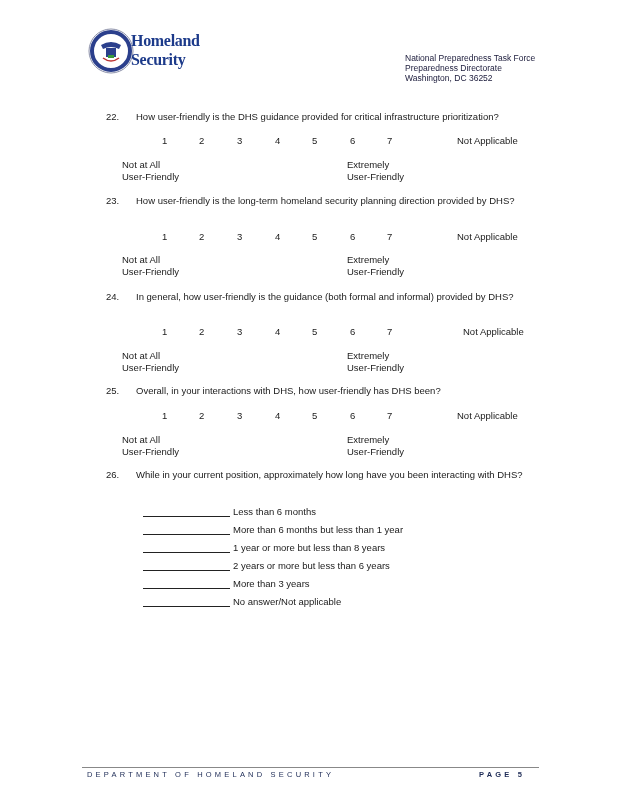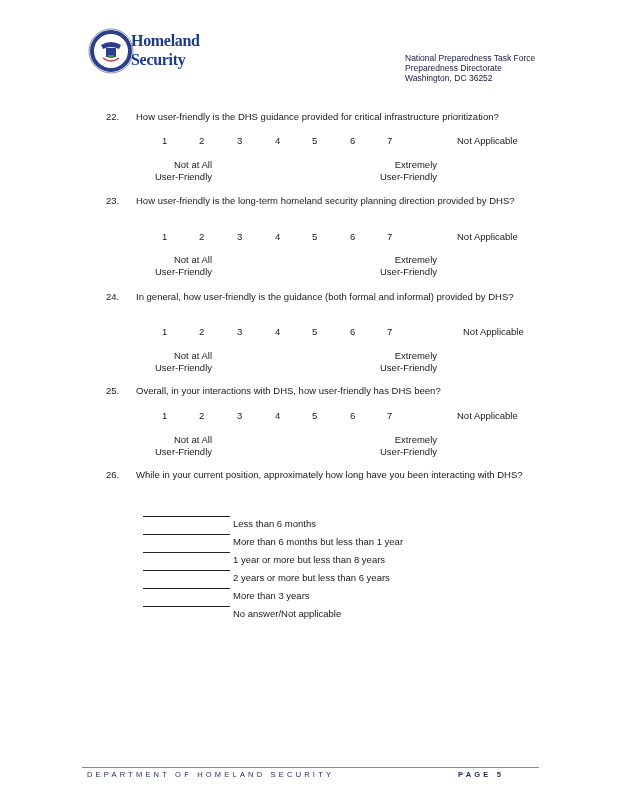--- a/index.html
+++ b/index.html
@@ -10,29 +10,29 @@
   #seal { left: 88px; top: 28px; width: 46px; height: 46px; }
   #wordmark { left: 131px; top: 31px; color: #1c3a8a; font-family: "Liberation Serif", serif;
               font-weight: bold; font-size: 16px; line-height: 19px; letter-spacing: -0.3px; }
   #addr { left: 405px; top: 29px; font-size: 8.5px; line-height: 10px; color: #1a1a3a; margin-top: 24px; }
   
   .q { position: absolute; left: 106px; font-size: 9.5px; line-height: 12px; }
   .q .num { position: absolute; left: 0; width: 18px; }
   .q .txt { position: absolute; left: 30px; width: 420px; }
   .scale { position: absolute; font-size: 9.5px; }
   .scale span { position: absolute; top: 0; white-space: nowrap; }
-  .anchor { position: absolute; font-size: 9.5px; line-height: 12px; text-align: right; width: 90px; }
+  .anchor { position: absolute; font-size: 9.5px; line-height: 12px; text-align: left; width: 90px; }
   
   .opt { position: absolute; left: 143px; font-size: 9.5px; height: 12px; }
   .opt .blank { position: absolute; left: 0; top: 0; width: 87px; height: 10px; border-bottom: 1px solid #222; }
-  .opt .lbl { position: absolute; left: 90px; top: 0; white-space: nowrap; margin-top: 12px; }
+  .opt .lbl { position: absolute; left: 90px; top: 0; white-space: nowrap; }
   
   #footline { left: 82px; top: 767px; width: 457px; height: 0; border-top: 1px solid #888; }
   #footleft { left: 87px; top: 770px; font-size: 7.5px; font-weight: normal; letter-spacing: 3.2px; color: #1c2a55; }
-  #footright { left: 438px; top: 770px; font-size: 7.5px; font-weight: bold; letter-spacing: 3.2px; color: #1c2a55; padding-left: 20px; }
+  #footright { left: 459px; top: 770px; font-size: 7.5px; font-weight: bold; letter-spacing: 3.2px; color: #1c2a55; padding-left: 20px; }
 </style>
 </head>
 <body>
 
 <svg id="seal" class="abs" viewBox="0 0 46 46">
   <circle cx="23" cy="23" r="22" fill="#fff" stroke="#8a8fa8" stroke-width="1"></circle>
   <circle cx="23" cy="23" r="19" fill="#fff" stroke="#2b3f8c" stroke-width="4"></circle>
   <circle cx="23" cy="23" r="14" fill="#fff"></circle>
   <path d="M13 17 Q23 11 33 17 L31 21 Q23 17 15 21 Z" fill="#2b3f8c"></path>
   <rect x="18" y="20" width="10" height="9" fill="#2b3f8c"></rect>

